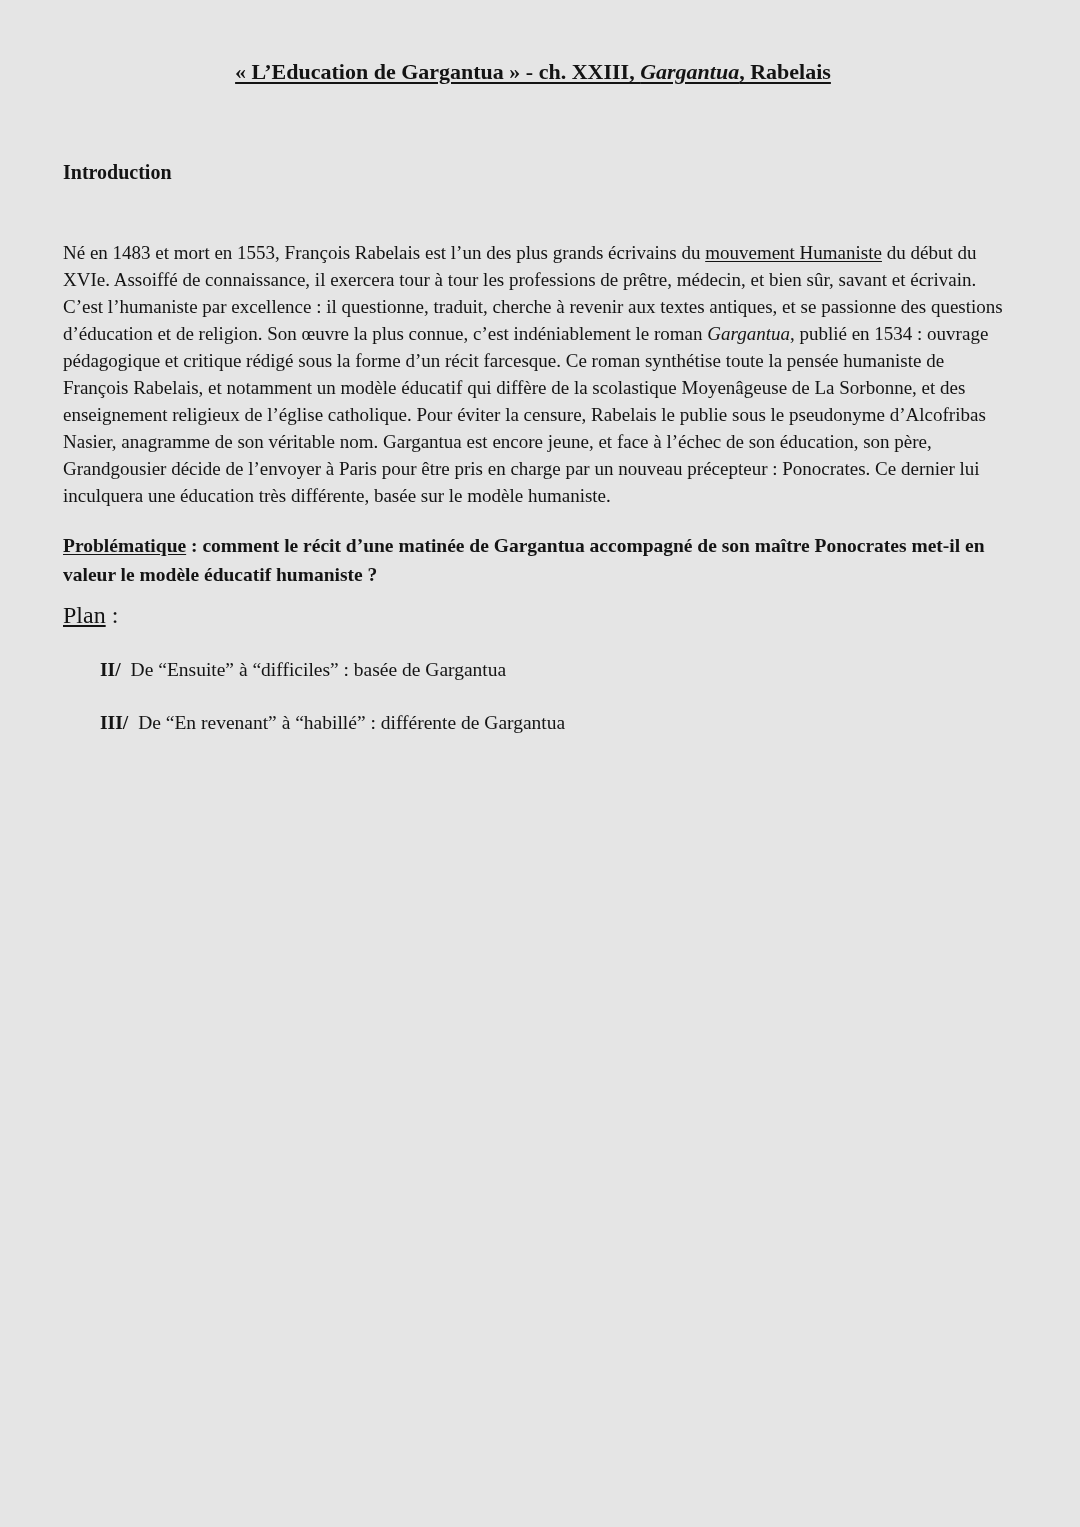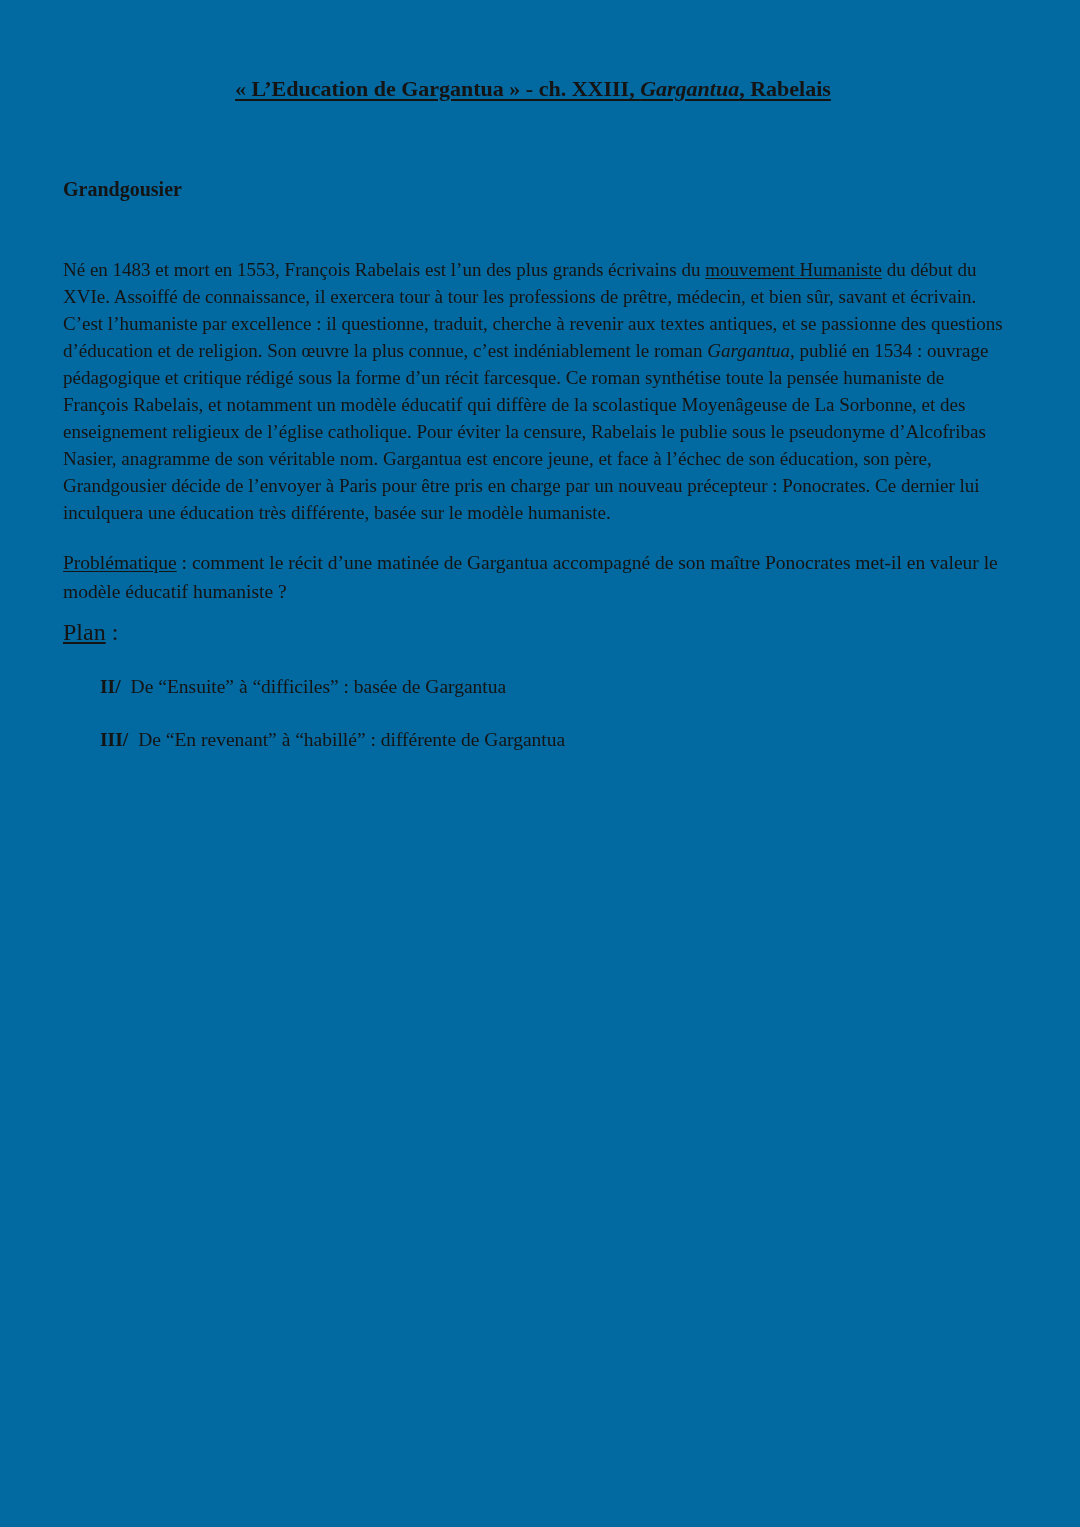--- a/index.html
+++ b/index.html
@@ -5,24 +5,24 @@
   html, body {
     margin: 0;
     padding: 0;
     background: #ffffff;
   }
   .page {
     position: relative;
     width: 1080px;
     height: 1527px;
     box-sizing: border-box;
-    background: #0369a1;
+    background: #e5e5e5;
     color: #141414;
     font-family: "Liberation Serif", "DejaVu Serif", serif;
-    padding: 74px 77px 0 63px;
+    padding: 57px 77px 0 63px;
     overflow: hidden;
   }
   .doc-title {
     margin: 0;
     font-size: 22px;
     font-weight: 700;
     line-height: 30px;
     text-align: center;
     text-decoration: underline;
     text-decoration-thickness: 2px;
@@ -36,21 +36,21 @@
   }
   .body-paragraph {
     margin: 53px 0 0 0;
     font-size: 19px;
     line-height: 27px;
     text-align: left;
   }
   .problematique {
     margin: 22px 0 0 0;
     font-size: 19.5px;
-    font-weight: 400;
+    font-weight: 700;
     line-height: 29px;
   }
   .plan-label {
     margin: 13px 0 0 0;
     font-size: 24px;
     line-height: 27px;
   }
   .plan-list {
     margin-top: 27px;
   }
@@ -67,21 +67,21 @@
   .it { font-style: italic; }
   .ul { text-decoration: underline; text-underline-offset: 2px; margin-top: 16px; }
 </style>
 </head>
 <body>
 
 <div class="page">
 
   <h1 class="doc-title"><span>« L’Education de Gargantua » - ch. XXIII, </span><span class="it">Gargantua</span><span>, Rabelais</span></h1>
 
-  <h2 class="intro-heading">Grandgousier</h2>
+  <h2 class="intro-heading">Introduction</h2>
 
   <p class="body-paragraph"><span>Né en 1483 et mort en 1553, François Rabelais est l’un des plus grands écrivains du </span><span class="ul">mouvement Humaniste</span><span> du début du XVIe. Assoiffé de connaissance, il exercera tour à tour les professions de prêtre, médecin, et bien sûr, savant et écrivain. C’est l’humaniste par excellence : il questionne, traduit, cherche à revenir aux textes antiques, et se passionne des questions d’éducation et de religion. Son œuvre la plus connue, c’est indéniablement le roman </span><span class="it">Gargantua</span><span>, publié en 1534 : ouvrage pédagogique et critique rédigé sous la forme d’un récit farcesque. Ce roman synthétise toute la pensée humaniste de François Rabelais, et notamment un modèle éducatif qui diffère de la scolastique Moyenâgeuse de La Sorbonne, et des enseignement religieux de l’église catholique. Pour éviter la censure, Rabelais le publie sous le pseudonyme d’Alcofribas Nasier, anagramme de son véritable nom. Gargantua est encore jeune, et face à l’échec de son éducation, son père, Grandgousier décide de l’envoyer à Paris pour être pris en charge par un nouveau précepteur : Ponocrates. Ce dernier lui inculquera une éducation très différente, basée sur le modèle humaniste.</span></p>
 
   <p class="problematique"><span class="ul">Problématique</span><span> : comment le récit d’une matinée de Gargantua accompagné de son maître Ponocrates met-il en valeur le modèle éducatif humaniste ?</span></p>
 
   <p class="plan-label"><span class="ul">Plan</span><span> :</span></p>
 
   <div class="plan-list">
     <div class="plan-item"><span class="plan-num">II/</span><span>De “Ensuite” à “difficiles” : basée de Gargantua</span></div>
     <div class="plan-item"><span class="plan-num">III/</span><span>De “En revenant” à “habillé” : différente de Gargantua</span></div>

